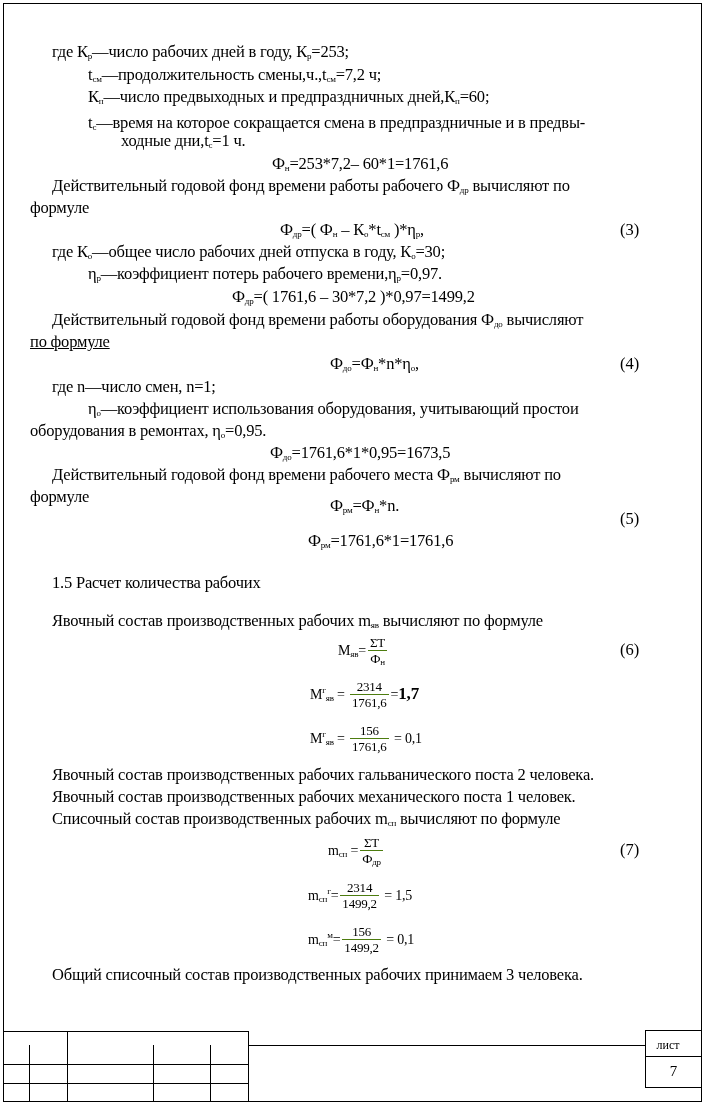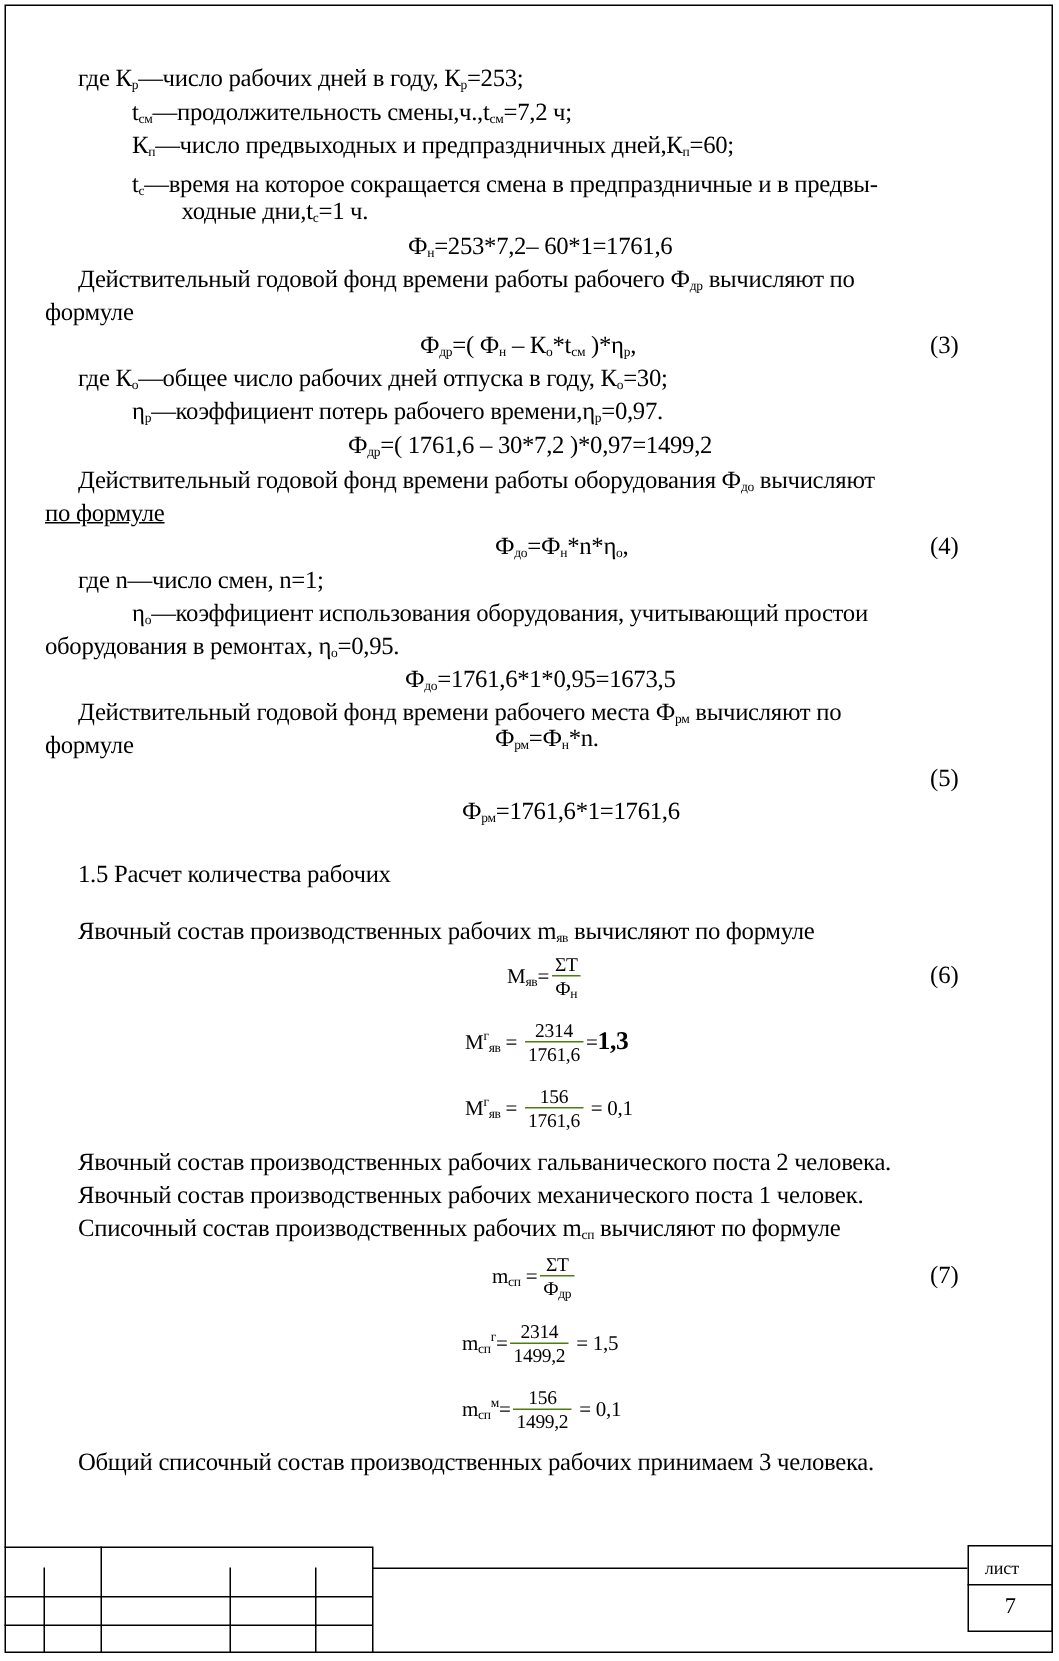--- a/index.html
+++ b/index.html
@@ -47,32 +47,32 @@
 <div class="line" style="left:30px; top:332px;text-decoration:underline;"><span>по формуле</span></div>
 <div class="line" style="left:330px; top:354px;"><span>Ф</span><sub>до</sub><span>=Ф</span><sub>н</sub><span>*n*η</span><sub>о</sub><span>,</span></div>
 <div class="eqno" style="left:620px; top:354px;">(4)</div>
 <div class="line" style="left:52px; top:377px;">где  n—число смен, n=1;</div>
 <div class="line" style="left:88px; top:399px;"><span>η</span><sub>о</sub><span>—коэффициент использования оборудования, учитывающий простои</span></div>
 <div class="line" style="left:30px; top:421px;"><span>оборудования в ремонтах, η</span><sub>о</sub><span>=0,95.</span></div>
 <div class="line" style="left:270px; top:443px;"><span>Ф</span><sub>до</sub><span>=1761,6*1*0,95=1673,5</span></div>
 
 <div class="line" style="left:52px; top:465px;"><span>Действительный годовой фонд времени рабочего места Ф</span><sub>рм</sub><span> вычисляют по</span></div>
 <div class="line" style="left:30px; top:487px;"><span>формуле</span></div>
-<div class="line" style="left:330px; top:482px;"><span>Ф</span><sub>рм</sub><span>=Ф</span><sub>н</sub><span>*n.</span></div>
+<div class="line" style="left:330px; top:496px;"><span>Ф</span><sub>рм</sub><span>=Ф</span><sub>н</sub><span>*n.</span></div>
 <div class="eqno" style="left:620px; top:509px;">(5)</div>
 <div class="line" style="left:288px; top:531px;margin-left:20px;"><span>Ф</span><sub>рм</sub><span>=1761,6*1=1761,6</span></div>
 
 <div class="line" style="left:52px; top:573px;">1.5 Расчет количества рабочих</div>
 
 <div class="line" style="left:52px; top:611px;"><span>Явочный состав производственных рабочих m</span><sub>яв</sub><span> вычисляют по формуле</span></div>
 
 <div class="line" style="left:338px; top:632px; line-height:36px;"><span class="small">М</span><sub>яв</sub><span class="small">=</span><span class="frac"><span class="num">ΣТ</span><span class="den"><span>Ф</span><sub>н</sub></span></span></div>
 <div class="eqno" style="left:620px; top:640px;">(6)</div>
 
-<div class="line" style="left:310px; top:676px; line-height:36px;"><span class="small">М</span><sup>г</sup><sub>яв</sub><span class="small"> = </span><span class="frac"><span class="num">2314</span><span class="den">1761,6</span></span><span class="small">=</span><span class="bold">1,3</span></div>
+<div class="line" style="left:310px; top:676px; line-height:36px;"><span class="small">М</span><sup>г</sup><sub>яв</sub><span class="small"> = </span><span class="frac"><span class="num">2314</span><span class="den">1761,6</span></span><span class="small">=</span><span class="bold">1,7</span></div>
 
 <div class="line" style="left:310px; top:720px; line-height:36px;"><span class="small">М</span><sup>г</sup><sub>яв</sub><span class="small"> = </span><span class="frac"><span class="num">156</span><span class="den">1761,6</span></span><span class="small"> = </span><span class="small">0,1</span></div>
 
 <div class="line" style="left:52px; top:765px;">Явочный состав производственных рабочих гальванического поста 2 человека.</div>
 <div class="line" style="left:52px; top:787px;">Явочный состав производственных рабочих механического поста 1 человек.</div>
 <div class="line" style="left:52px; top:809px;"><span>Списочный состав производственных рабочих m</span><sub>сп</sub><span> вычисляют по формуле</span></div>
 
 <div class="line" style="left:328px; top:832px; line-height:36px;"><span class="small">m</span><sub>сп</sub><span class="small"> =</span><span class="frac"><span class="num">ΣТ</span><span class="den"><span>Ф</span><sub>др</sub></span></span></div>
 <div class="eqno" style="left:620px; top:840px;">(7)</div>
 

